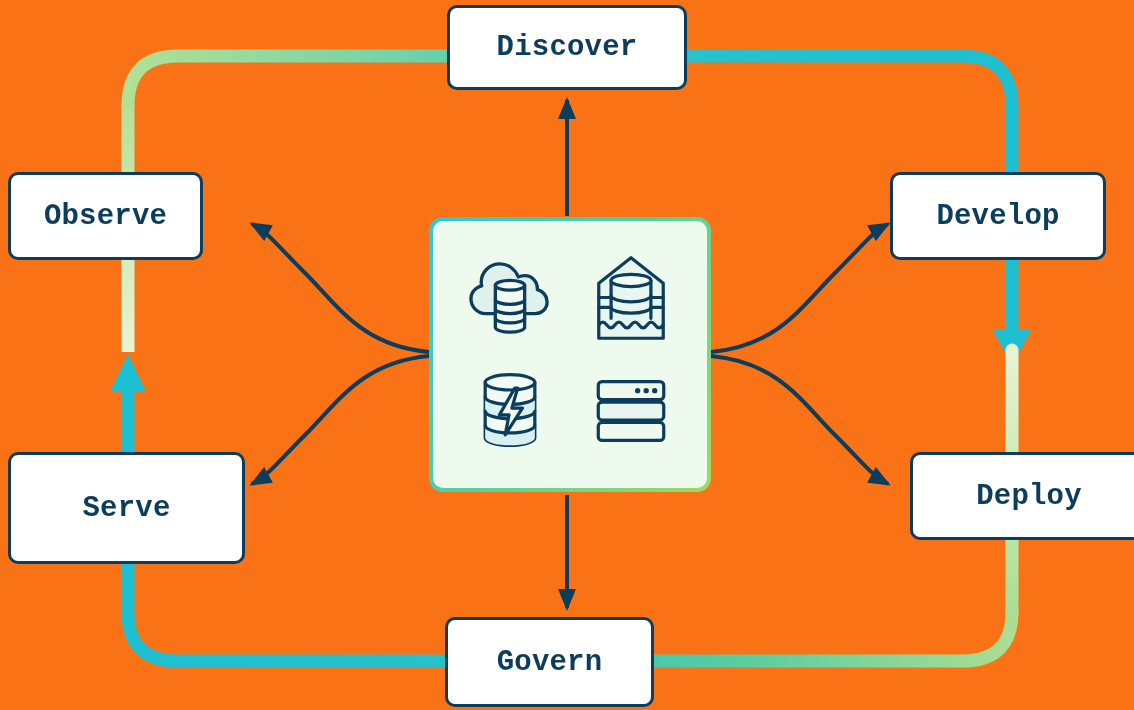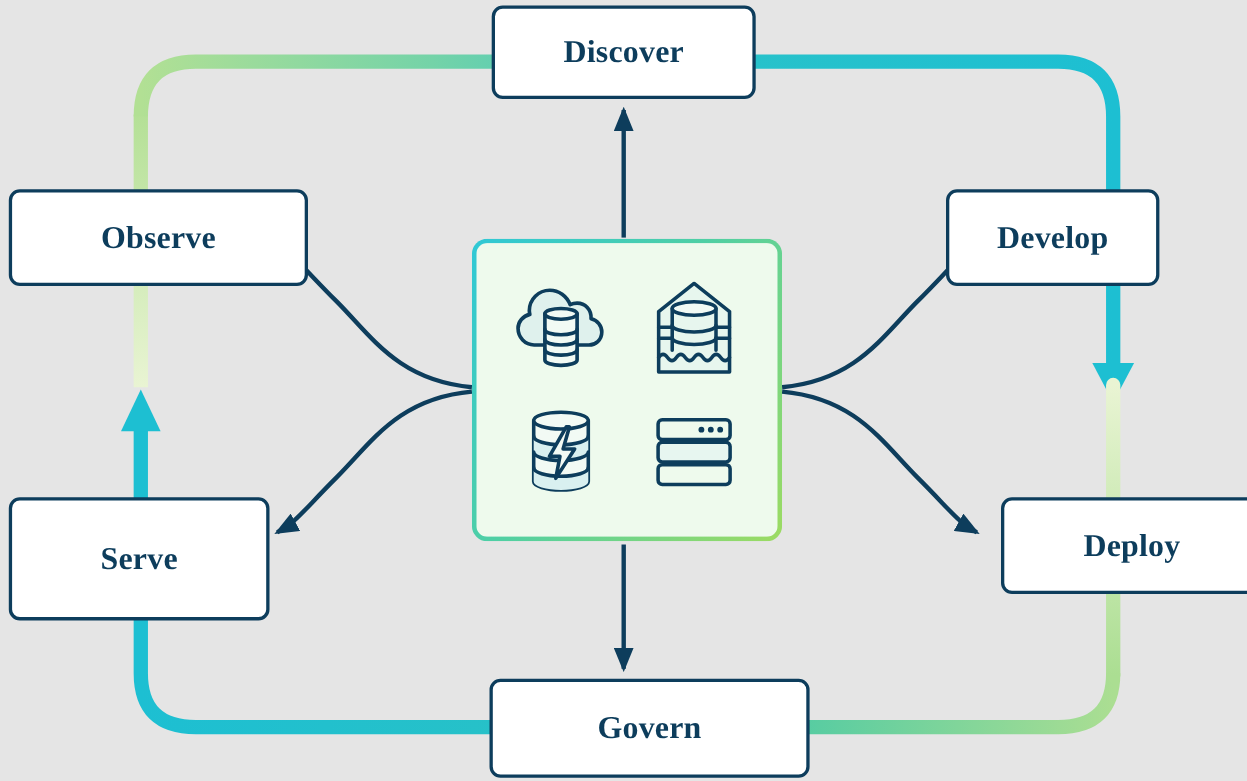--- a/index.html
+++ b/index.html
@@ -1,39 +1,39 @@
 <!DOCTYPE html>
 <html style="--navy: #0d3d5c; --teal: #1dbfd2; --green: #aede92; --pale_green: #e9f4d3; --center_fill: #eefaed; --center_border_start: #2fc8d6; --center_border_end: #9ddb62;"><head>
 <meta charset="utf-8">
 <style>
   html,body{margin:0;padding:0;background:#ffffff;}
   .stage{
     position:relative;
     width:1134px;height:710px;
-    background:#e5e5e5;
-    font-family:Liberation Serif, serif;
+    background:#f97316;
+    font-family:Liberation Mono, monospace;
     overflow:hidden;
   }
   .links{position:absolute;left:0;top:0;width:1134px;height:710px;}
   .node{
     position:absolute;
     background:#ffffff;
     border:3.5px solid var(--navy,#0d3d5c);
     border-radius:10px;
     display:flex;align-items:center;justify-content:center;
     color:var(--navy,#0d3d5c);
     font-weight:700;font-size:29px;letter-spacing:.2px;
     box-sizing:border-box;
   }
   .n-discover{left:447px;top:5px;width:240px;height:85px;}
-  .n-observe {left:8px;top:172px;width:272px;height:88px;}
-  .n-develop {left:860px;top:172px;width:194px;height:88px;text-align:center;}
+  .n-observe {left:8px;top:172px;width:195px;height:88px;}
+  .n-develop {left:890px;top:172px;width:216px;height:88px;text-align:center;}
   .n-serve   {left:8px;top:452px;width:237px;height:112px;}
   .n-deploy  {left:890px;top:452px;width:238px;height:88px;margin-left:20px;}
-  .n-govern  {left:445px;top:617px;width:291px;height:90px;}
+  .n-govern  {left:445px;top:617px;width:209px;height:90px;}
   .center-box{
     position:absolute;left:429px;top:217px;width:282px;height:275px;
     border:4px solid transparent;border-radius:14px;
     background:
       linear-gradient(var(--center_fill,#eefaed),var(--center_fill,#eefaed)) padding-box,
       linear-gradient(125deg,#2fc8d6 0%,#4fcfa4 45%,#9ddb62 100%) border-box;
     box-sizing:border-box;
   }
   .center-grid{
     display:grid;grid-template-columns:1fr 1fr;grid-template-rows:1fr 1fr;

